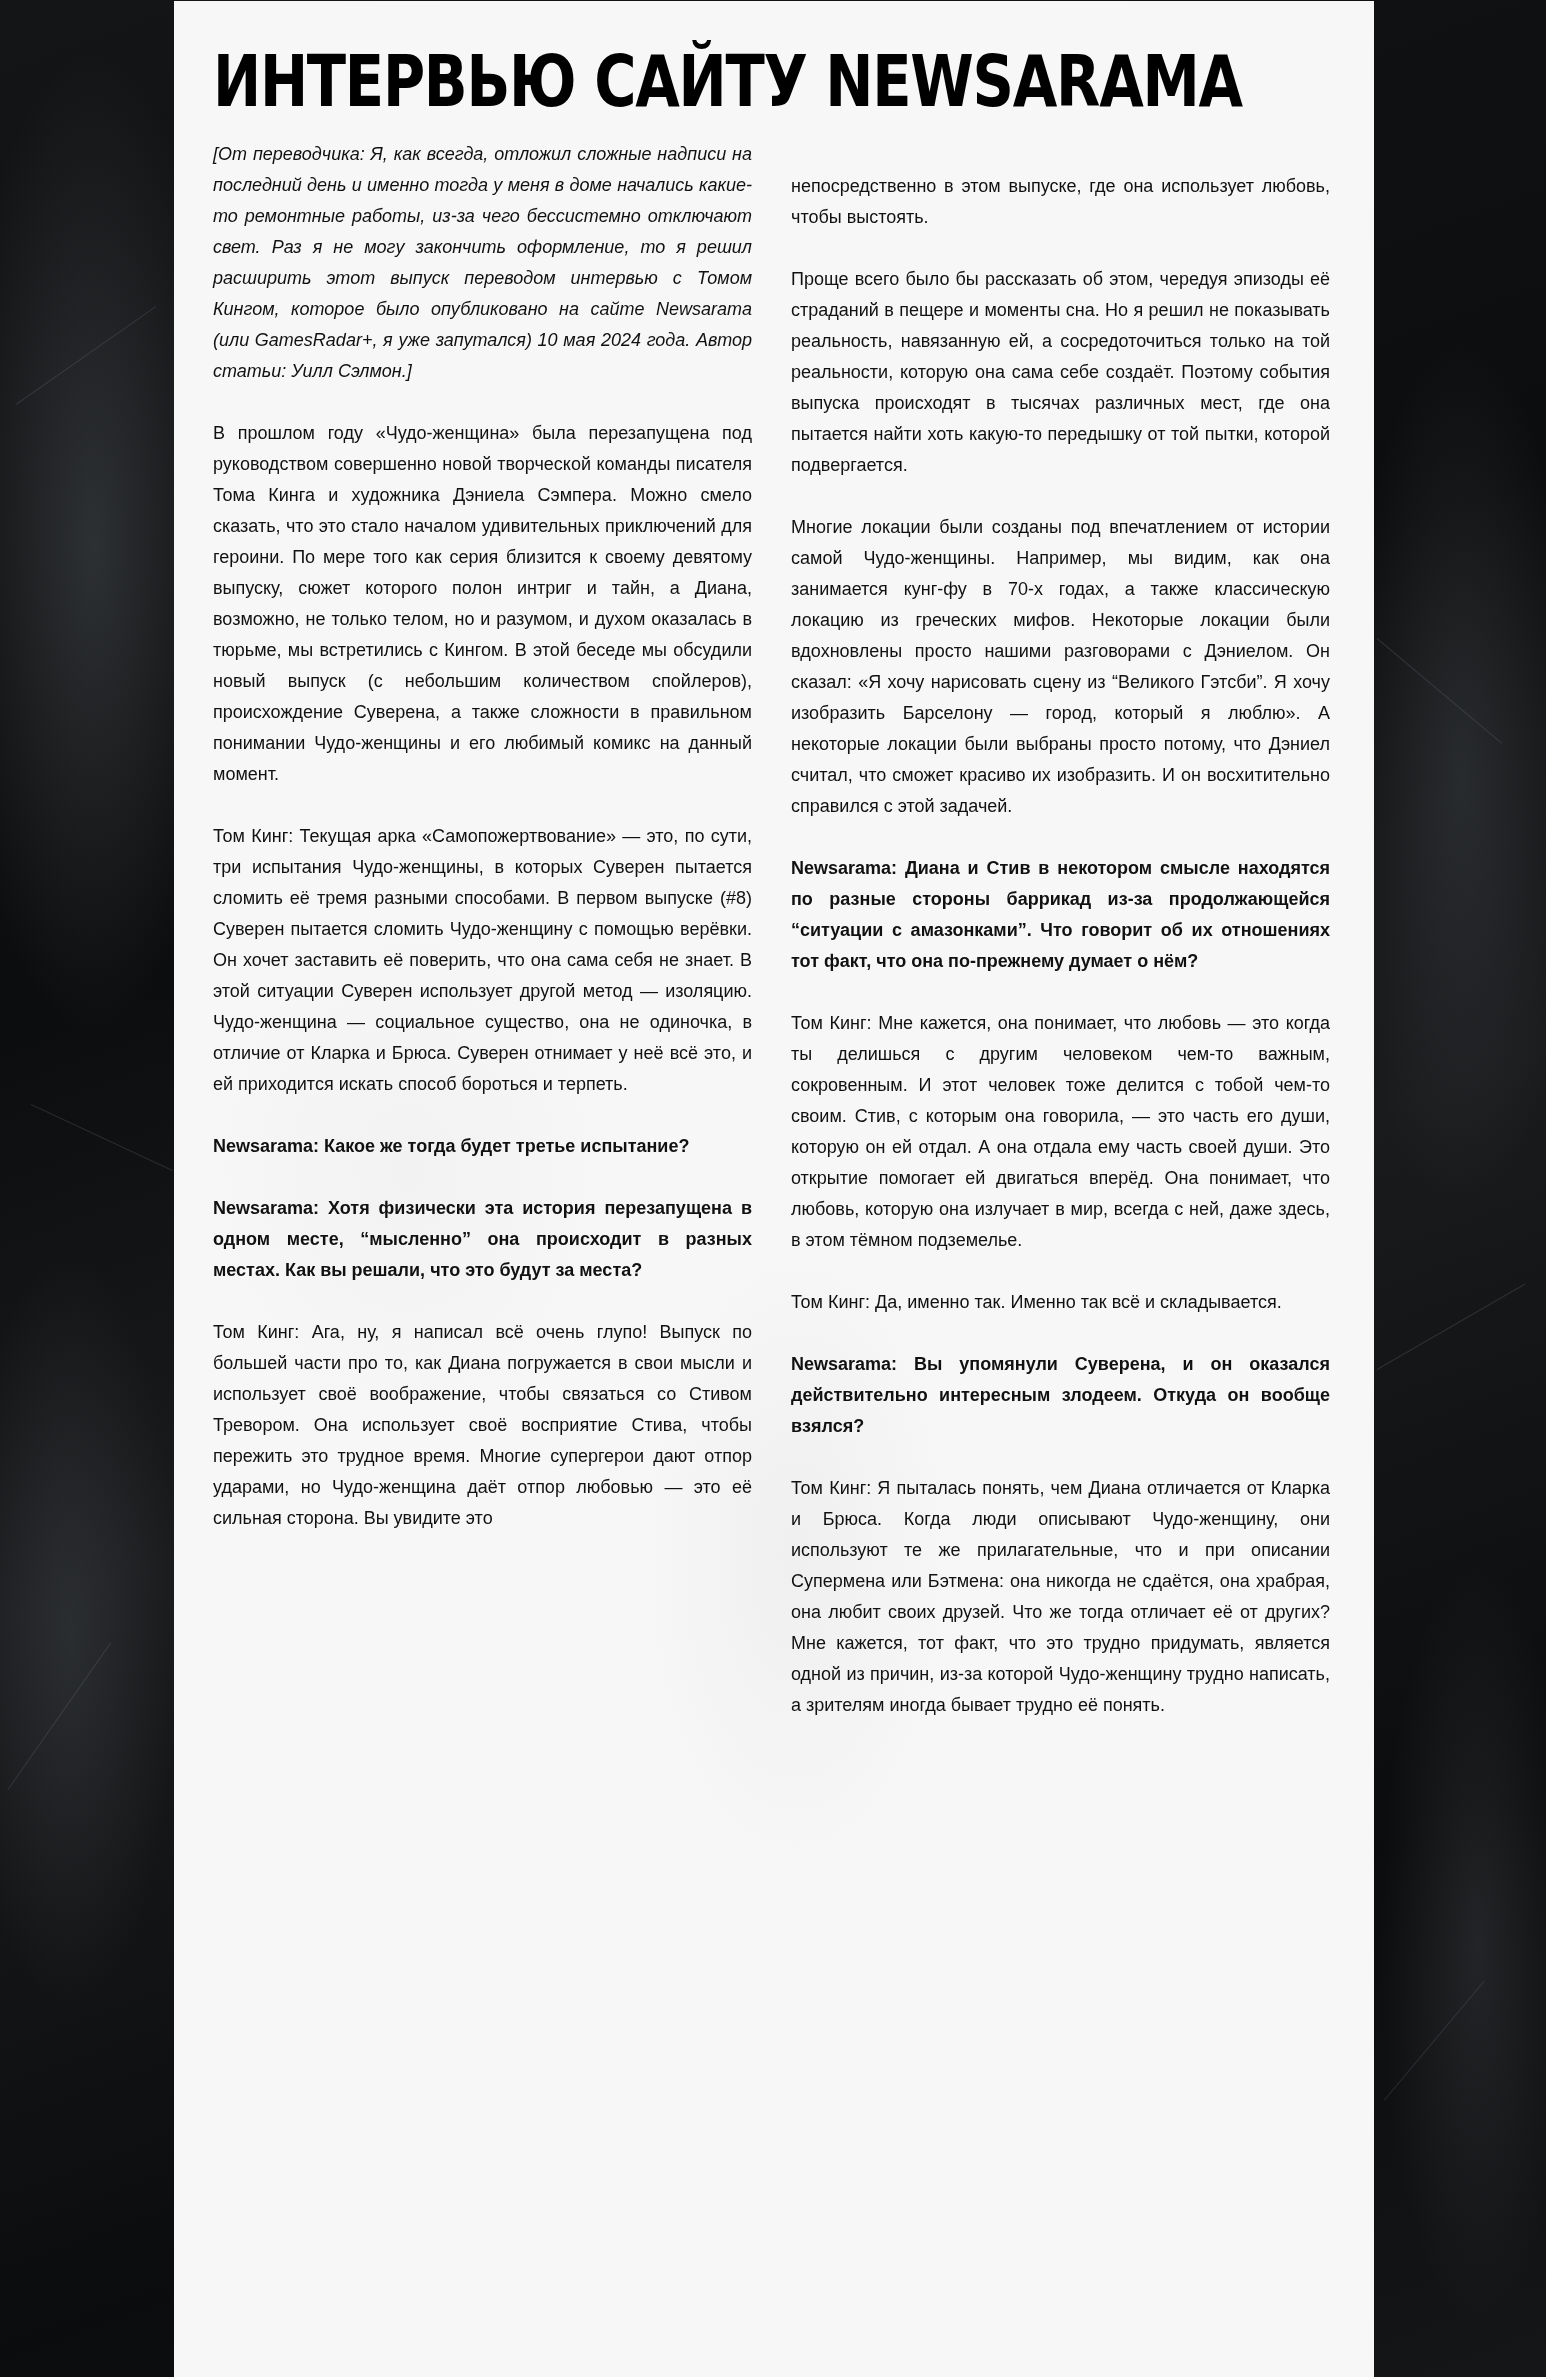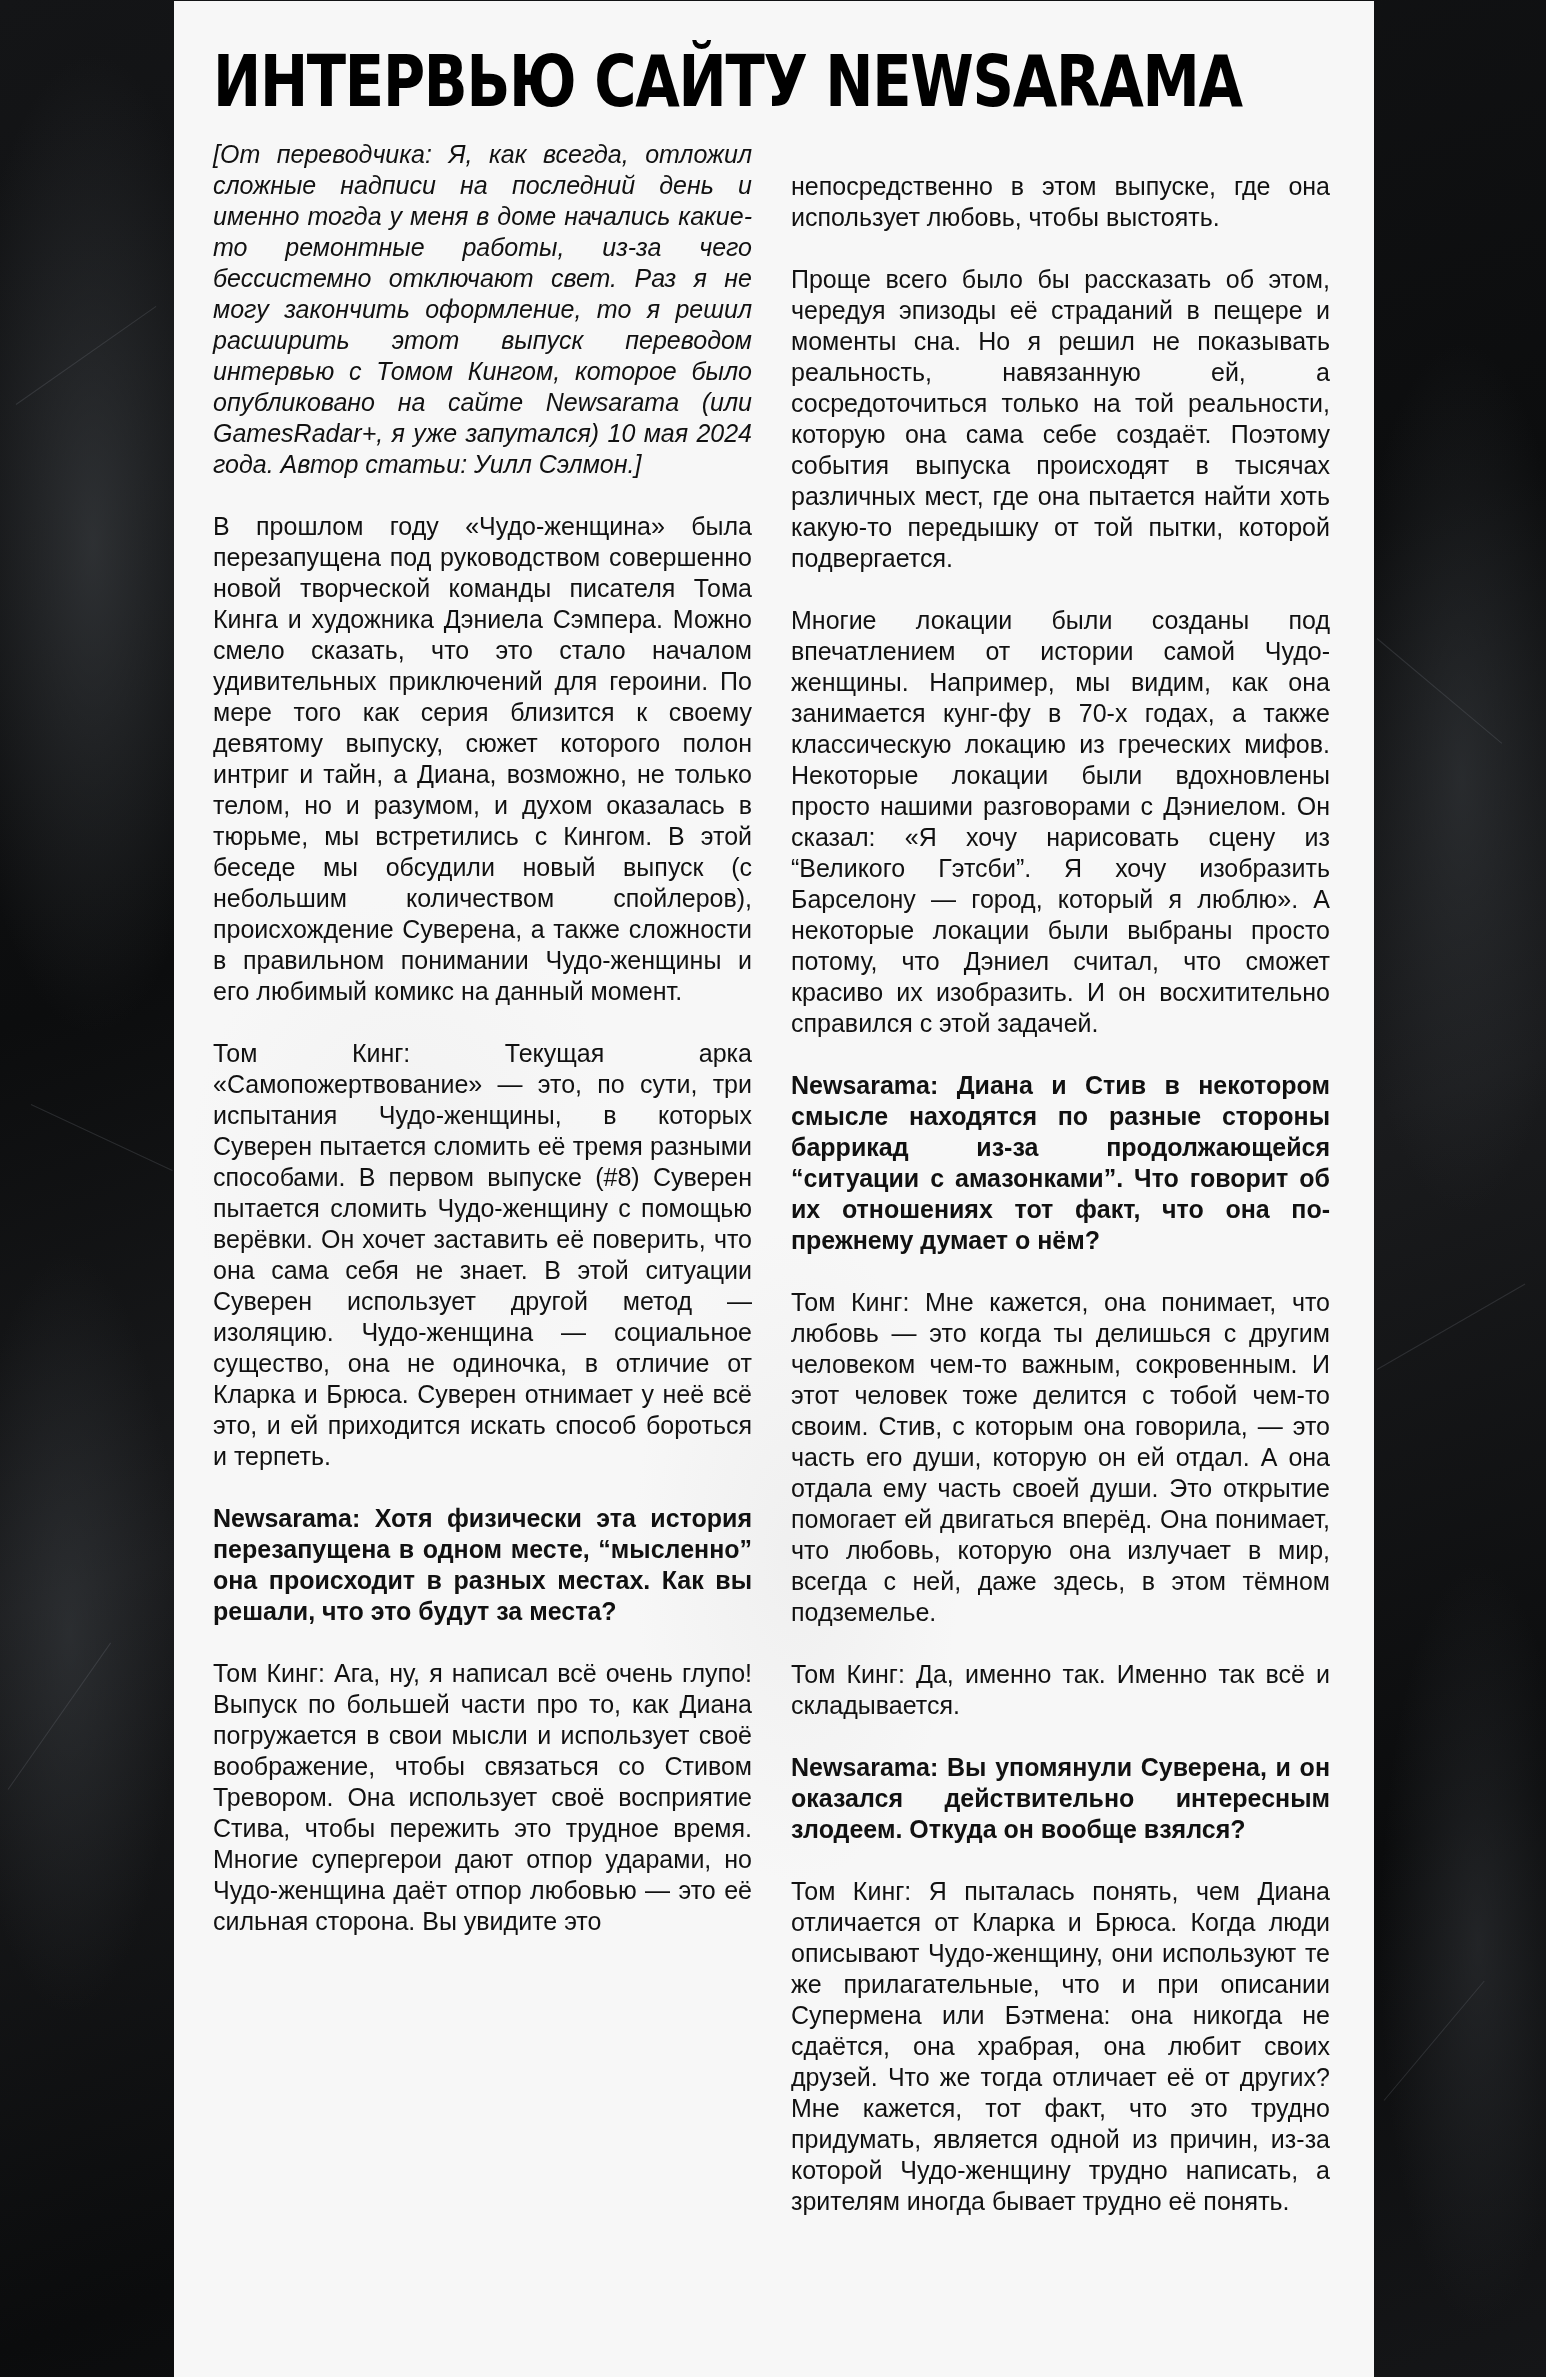--- a/index.html
+++ b/index.html
@@ -45,21 +45,21 @@
     color: #000;
     white-space: nowrap;
     transform: scaleX(0.80);
     transform-origin: left top;
   }
   .col {
     position: absolute;
     top: 138px;
     width: 539px;
     font-family: "Liberation Sans", sans-serif;
-    font-size: 25px;
+    font-size: 18px;
     line-height: 31px;
     color: #111;
     text-align: justify;
   }
   .col-left { left: 39px; }
   .col-right { left: 617px; margin-top: 32px; }
   .col p {
     margin: 0 0 31px 0;
     hyphens: none;
   }
@@ -76,20 +76,21 @@
 <div class="marble-vein" style="left:1377px;top:1369px;width:171px;transform:rotate(-30deg);"></div>
 <div class="marble-vein" style="left:1384px;top:2100px;width:156px;transform:rotate(-50deg);"></div>
 
 <div class="page">
   <h1 class="title">ИНТЕРВЬЮ САЙТУ NEWSARAMA</h1>
 
   <div class="col col-left">
     <p class="note">[От переводчика: Я, как всегда, отложил сложные надписи на последний день и именно тогда у меня в доме начались какие-то ремонтные работы, из-за чего бессистемно отключают свет. Раз я не могу закончить оформление, то я решил расширить этот выпуск переводом интервью с Томом Кингом, которое было опубликовано на сайте Newsarama (или GamesRadar+, я уже запутался) 10 мая 2024 года. Автор статьи: Уилл Сэлмон.]</p>
     <p>В прошлом году «Чудо-женщина» была перезапущена под руководством совершенно новой творческой команды писателя Тома Кинга и художника Дэниела Сэмпера. Можно смело сказать, что это стало началом удивительных приключений для героини. По мере того как серия близится к своему девятому выпуску, сюжет которого полон интриг и тайн, а Диана, возможно, не только телом, но и разумом, и духом оказалась в тюрьме, мы встретились с Кингом. В этой беседе мы обсудили новый выпуск (с небольшим количеством спойлеров), происхождение Суверена, а также сложности в правильном понимании Чудо-женщины и его любимый комикс на данный момент.</p>
     <p>Том Кинг: Текущая арка «Самопожертвование» — это, по сути, три испытания Чудо-женщины, в которых Суверен пытается сломить её тремя разными способами. В первом выпуске (#8) Суверен пытается сломить Чудо-женщину с помощью верёвки. Он хочет заставить её поверить, что она сама себя не знает. В этой ситуации Суверен использует другой метод — изоляцию. Чудо-женщина — социальное существо, она не одиночка, в отличие от Кларка и Брюса. Суверен отнимает у неё всё это, и ей приходится искать способ бороться и терпеть.</p>
+    <p class="q">Newsarama: Какое же тогда будет третье испытание?</p>
     <p class="q">Newsarama: Хотя физически эта история перезапущена в одном месте, “мысленно” она происходит в разных местах. Как вы решали, что это будут за места?</p>
     <p>Том Кинг: Ага, ну, я написал всё очень глупо! Выпуск по большей части про то, как Диана погружается в свои мысли и использует своё воображение, чтобы связаться со Стивом Тревором. Она использует своё восприятие Стива, чтобы пережить это трудное время. Многие супергерои дают отпор ударами, но Чудо-женщина даёт отпор любовью — это её сильная сторона. Вы увидите это</p>
   </div>
 
   <div class="col col-right">
     <p>непосредственно в этом выпуске, где она использует любовь, чтобы выстоять.</p>
     <p>Проще всего было бы рассказать об этом, чередуя эпизоды её страданий в пещере и моменты сна. Но я решил не показывать реальность, навязанную ей, а сосредоточиться только на той реальности, которую она сама себе создаёт. Поэтому события выпуска происходят в тысячах различных мест, где она пытается найти хоть какую-то передышку от той пытки, которой подвергается.</p>
     <p>Многие локации были созданы под впечатлением от истории самой Чудо-женщины. Например, мы видим, как она занимается кунг-фу в 70-х годах, а также классическую локацию из греческих мифов. Некоторые локации были вдохновлены просто нашими разговорами с Дэниелом. Он сказал: «Я хочу нарисовать сцену из “Великого Гэтсби”. Я хочу изобразить Барселону — город, который я люблю». А некоторые локации были выбраны просто потому, что Дэниел считал, что сможет красиво их изобразить. И он восхитительно справился с этой задачей.</p>
     <p class="q">Newsarama: Диана и Стив в некотором смысле находятся по разные стороны баррикад из-за продолжающейся “ситуации с амазонками”. Что говорит об их отношениях тот факт, что она по-прежнему думает о нём?</p>
     <p>Том Кинг: Мне кажется, она понимает, что любовь — это когда ты делишься с другим человеком чем-то важным, сокровенным. И этот человек тоже делится с тобой чем-то своим. Стив, с которым она говорила, — это часть его души, которую он ей отдал. А она отдала ему часть своей души. Это открытие помогает ей двигаться вперёд. Она понимает, что любовь, которую она излучает в мир, всегда с ней, даже здесь, в этом тёмном подземелье.</p>

